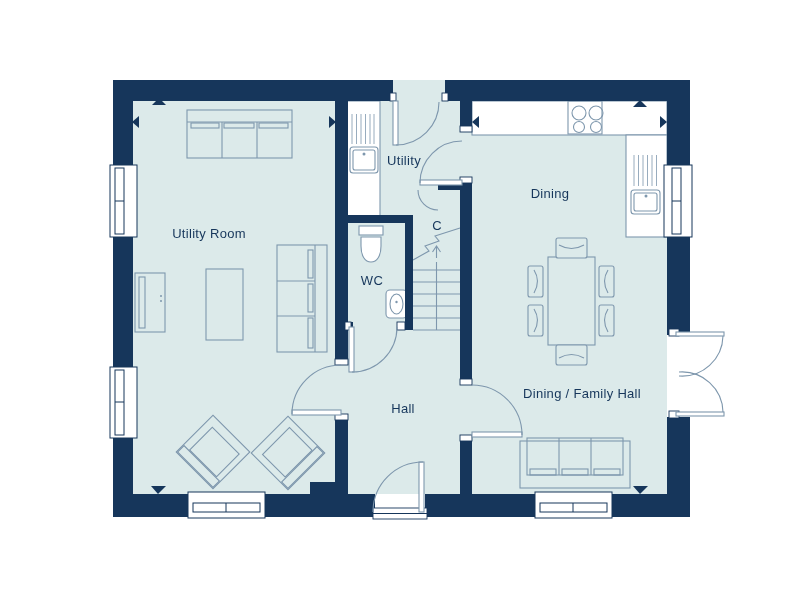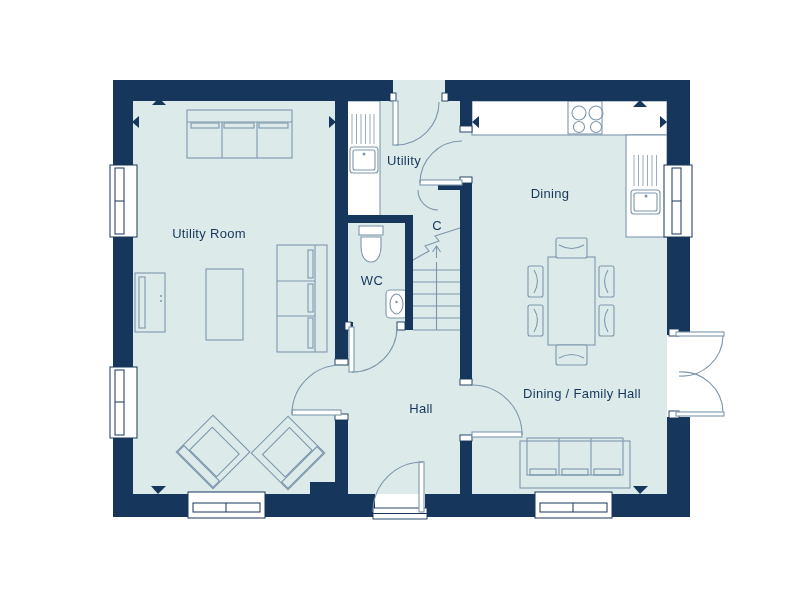--- a/index.html
+++ b/index.html
@@ -271,15 +271,15 @@
       <polygon class="marker" points="151,486 166,486 158,494"></polygon>
       <polygon class="marker" points="633,486 648,486 640,494"></polygon>
     </g>
   </svg>
 
   <div class="lbl" style="left:209px;top:233px">Utility Room</div>
   <div class="lbl" style="left:404px;top:160px">Utility</div>
   <div class="lbl" style="left:550px;top:193px">Dining</div>
   <div class="lbl" style="left:372px;top:280px">WC</div>
   <div class="lbl" style="left:437px;top:225px">C</div>
-  <div class="lbl" style="left:421px;top:408px">Hall</div>
+  <div class="lbl" style="left:403px;top:408px">Hall</div>
   <div class="lbl" style="left:582px;top:393px">Dining / Family Hall</div>
 </div>
 
 </body></html>

